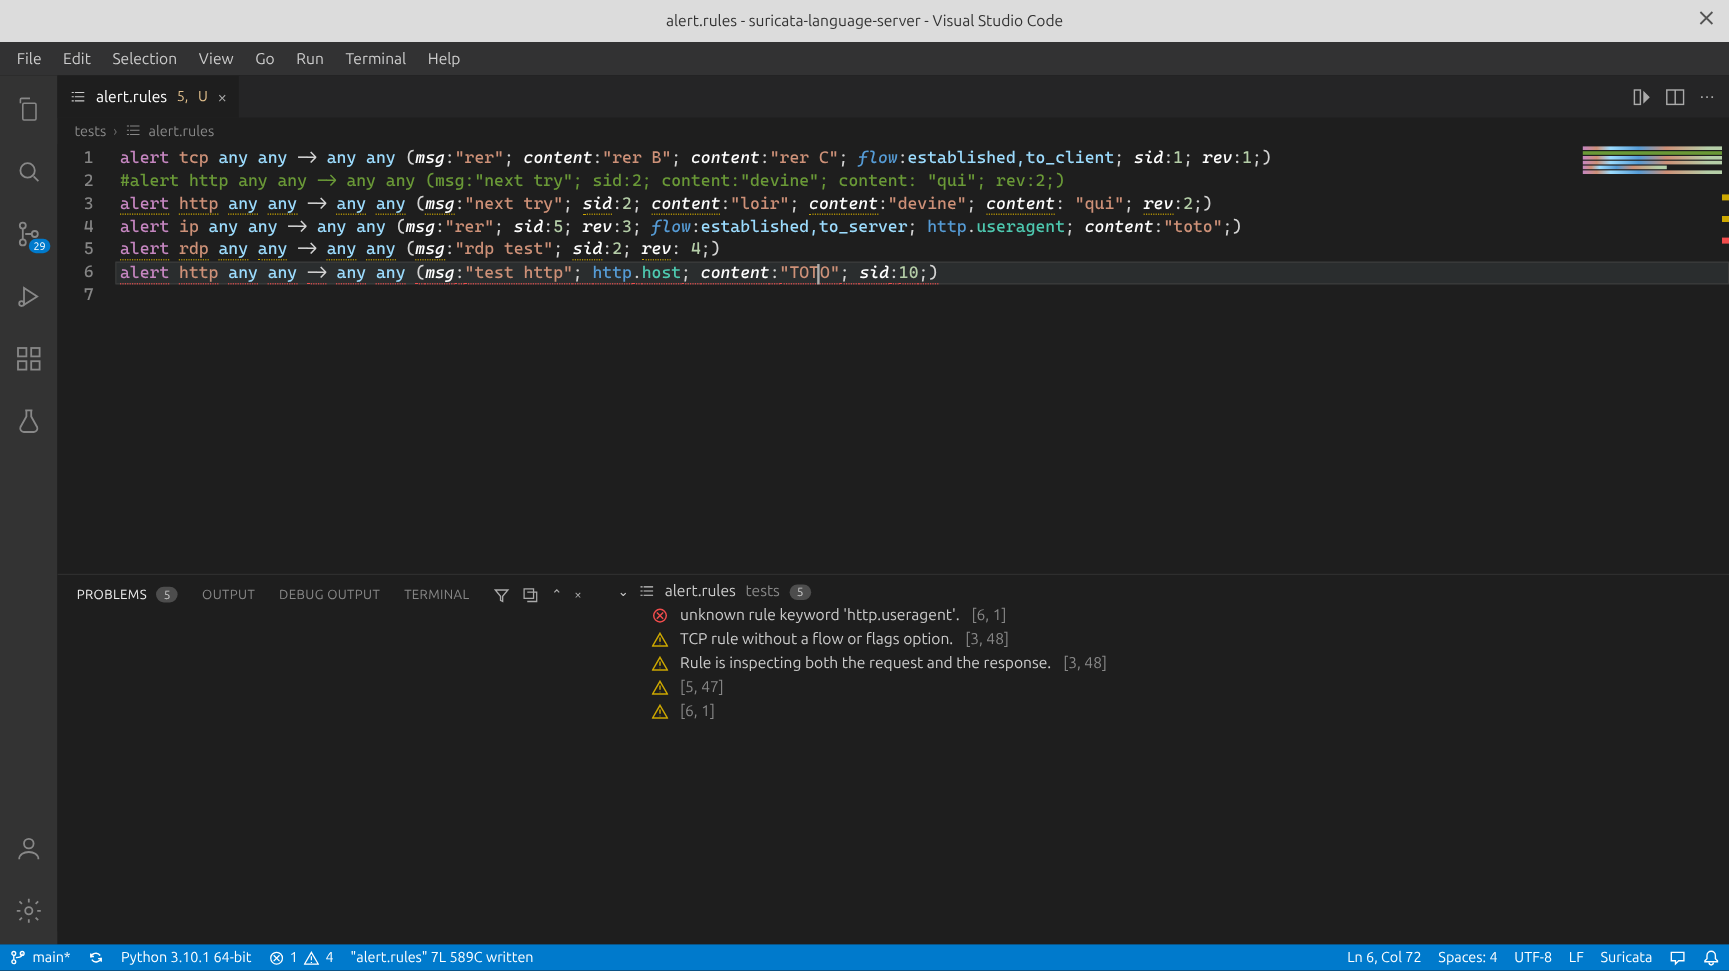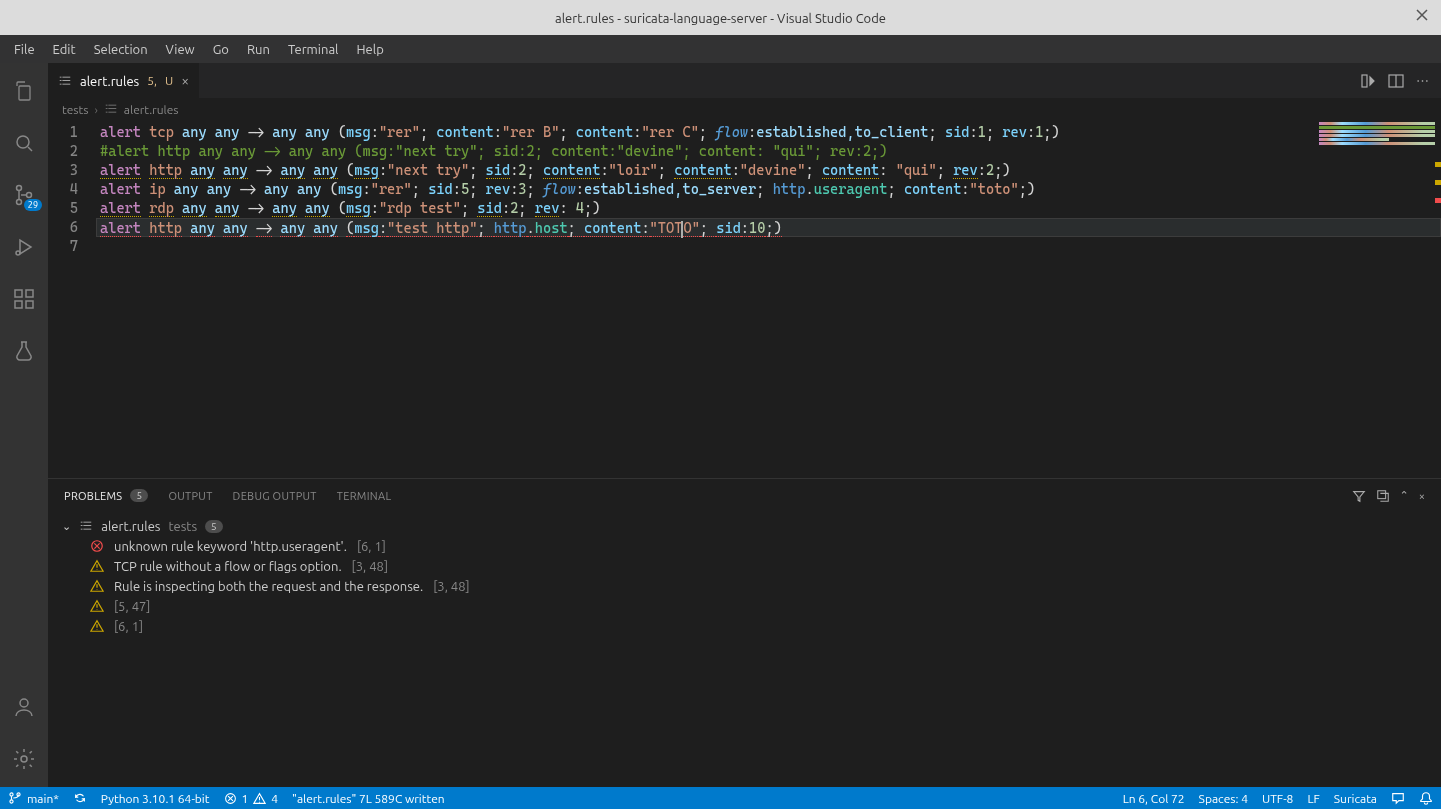--- a/index.html
+++ b/index.html
@@ -26,34 +26,34 @@
 .editor{display:flex;font-family:"Cascadia Code","Fira Code",Consolas,monospace;font-size:14px;line-height:19px;position:relative;height:358px;background:#1e1e1e}
 .gutter{width:48px;text-align:right;color:#858585;padding-right:18px;padding-top:3px;user-select:none}
 .code{flex:1;padding-top:3px;padding-left:4px;white-space:pre;overflow:hidden}
 .code .ln{height:19px}
 .code .ln.current{background:#2a2d2e;border:1px solid #3c3c3c;margin-left:-4px;padding-left:3px}
 .k-keyword{color:#c586c0}
 .k-proto{color:#ce9178}
 .k-any{color:#9cdcfe}
 .k-arrow{color:#d4d4d4}
 .k-paren{color:#d4d4d4}
-.k-mkey{color:#7dd3fc;}
+.k-mkey{color:#ffffff;font-style:italic}
 .k-str{color:#ce9178}
 .k-flow{color:#569cd6;font-style:italic}
 .k-num{color:#b5cea8}
 .k-comment{color:#6a9937}
 .k-httpkw{color:#569cd6}
 .k-httpsub{color:#4ec9b0}
 .k-wave{border-bottom:1px dotted #cca700}
 .k-err{border-bottom:1px dotted #f14c4c}
 .minimap{position:absolute;right:6px;top:2px;width:116px;height:14px}
 .minimap .mm-line{height:3px;margin-bottom:1px;background:linear-gradient(90deg,#c586c0 0%,#ce9178 10%,#9cdcfe 20%,#569cd6 40%,#ce9178 60%,#b5cea8 90%)}
 .overview-ruler{position:absolute;right:0;top:0;width:8px;height:100%}
 .ovw-mark{position:absolute;right:0;width:6px;height:5px}
-.panel{background:#1e1e1e;border-top:1px solid #333;display:flex;flex-direction:column;height:298px}
+.panel{background:#1e1e1e;border-top:1px solid #333;display:flex;height:298px}
 .panel-tabs{height:33px;display:flex;align-items:center;padding:0 16px;gap:20px;font-size:11px}
 .panel-tab{color:#888;cursor:pointer;letter-spacing:0.3px;display:flex;align-items:center;gap:8px}
 .panel-tab.active{color:#eee}
 .panel-tab .cnt{background:#4d4d4d;color:#ccc;border-radius:8px;padding:1px 6px;font-size:10px}
 .panel-actions{margin-left:auto;display:flex;align-items:center;gap:10px;color:#aaa}
 .filter-input{background:#3c3c3c;border:none;color:#ccc;padding:3px 8px;width:370px;font-size:12px;outline:none}
 .problems{flex:1;padding:4px 12px;overflow:auto;font-size:13px}
 .prob-file{display:flex;align-items:center;gap:8px;padding:3px 2px;cursor:pointer}
 .prob-file .chev{color:#ccc;font-size:11px}
 .prob-file .cnt{background:#4d4d4d;border-radius:8px;padding:1px 6px;font-size:10px}

